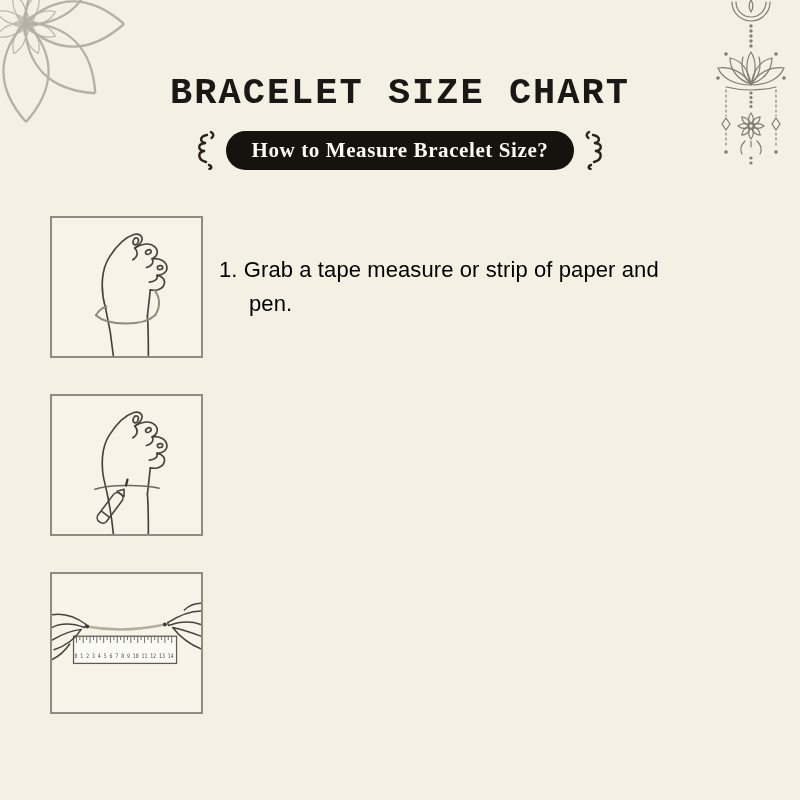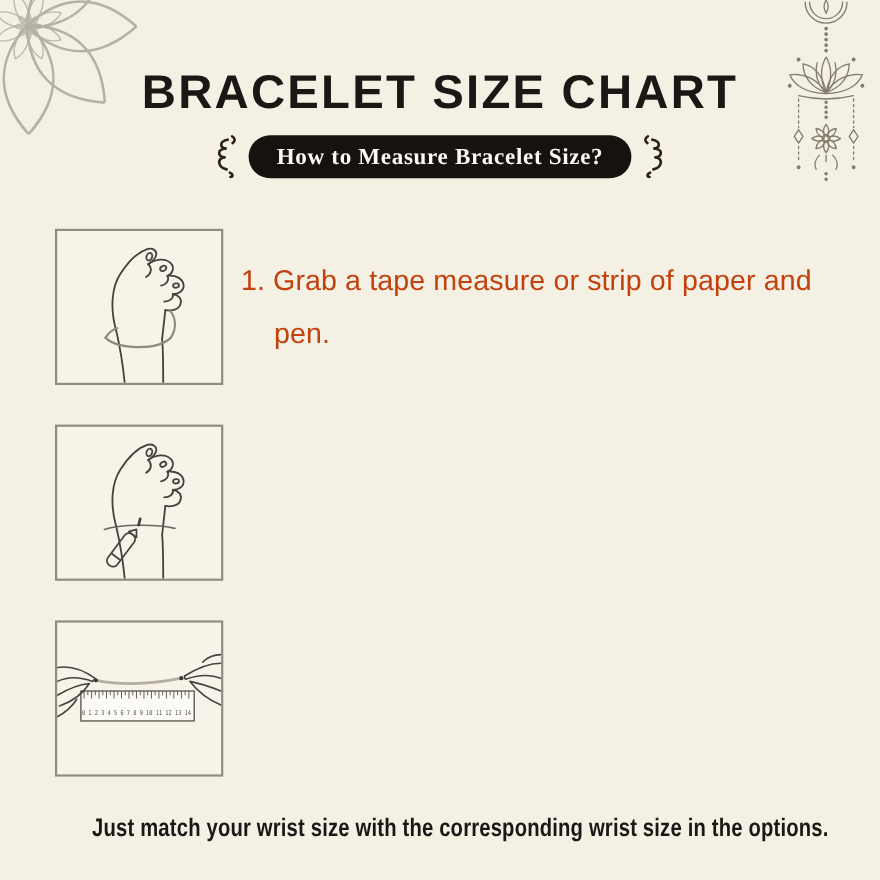--- a/index.html
+++ b/index.html
@@ -12,24 +12,24 @@
   }
   .canvas{position:relative;width:800px;height:800px;overflow:hidden;}
 
   
   .ornament-mandala{position:absolute;top:0;left:0;pointer-events:none;}
   .ornament-lotus{position:absolute;top:0;left:696px;pointer-events:none;}
 
   
   .header{position:relative;padding-top:56px;text-align:center;}
   .title{
-    margin:4px;
-    font-family:Liberation Sans, sans-serif;
+    margin:16px;
+    font-family:Liberation Mono, monospace;
     font-weight:bold;
-    font-size:43px;
+    font-size:37px;
     letter-spacing:2px;
     color:#1a1815;
   }
   .badge-row{margin-top:13px;display:flex;align-items:center;justify-content:center;gap:9px;}
   .badge{
     background:#16130f;
     color:#fbfaf5;
     font-family:"Liberation Serif",serif;
     font-weight:bold;
     font-size:21px;
@@ -45,24 +45,24 @@
   .step-row{display:flex;align-items:center;gap:16px;}
   .illus-box{
     flex:none;
     width:153px;height:142px;
     box-sizing:border-box;
     background:#f7f3e9;
     border:2px solid #8f8c84;
     display:flex;align-items:center;justify-content:center;
   }
   .step-text{
-    font-size:26px;
-    line-height:48px;
+    font-size:22px;
+    line-height:34px;
     letter-spacing:.1px;
-    color:#c2410c;
+    color:#000000;
     white-space:pre-line;      
     padding-left:30px;         
     text-indent:-30px;
     max-width:565px;
   }
 
   
   .footer{margin-top:33px;text-align:center;}
   .footer-text{
     display:inline-block;
@@ -287,17 +287,14 @@
             <path d="M153,38 C141,38 130,43 119,50"></path>
             <path d="M153,52 C142,48 131,49 120,53 C119,52.5 119,51 119,50"></path>
             <path d="M153,64 C143,60 134,57 124,55 C131,64 141,72 153,77"></path>
           </g>
         </svg>
       </div>
     </div>
 
   </div>
 
-  <div class="footer">
-    <span class="footer-text">Just match your wrist size with the corresponding wrist size in the options.</span>
-  </div>
 
 </div>
 
 </body></html>

